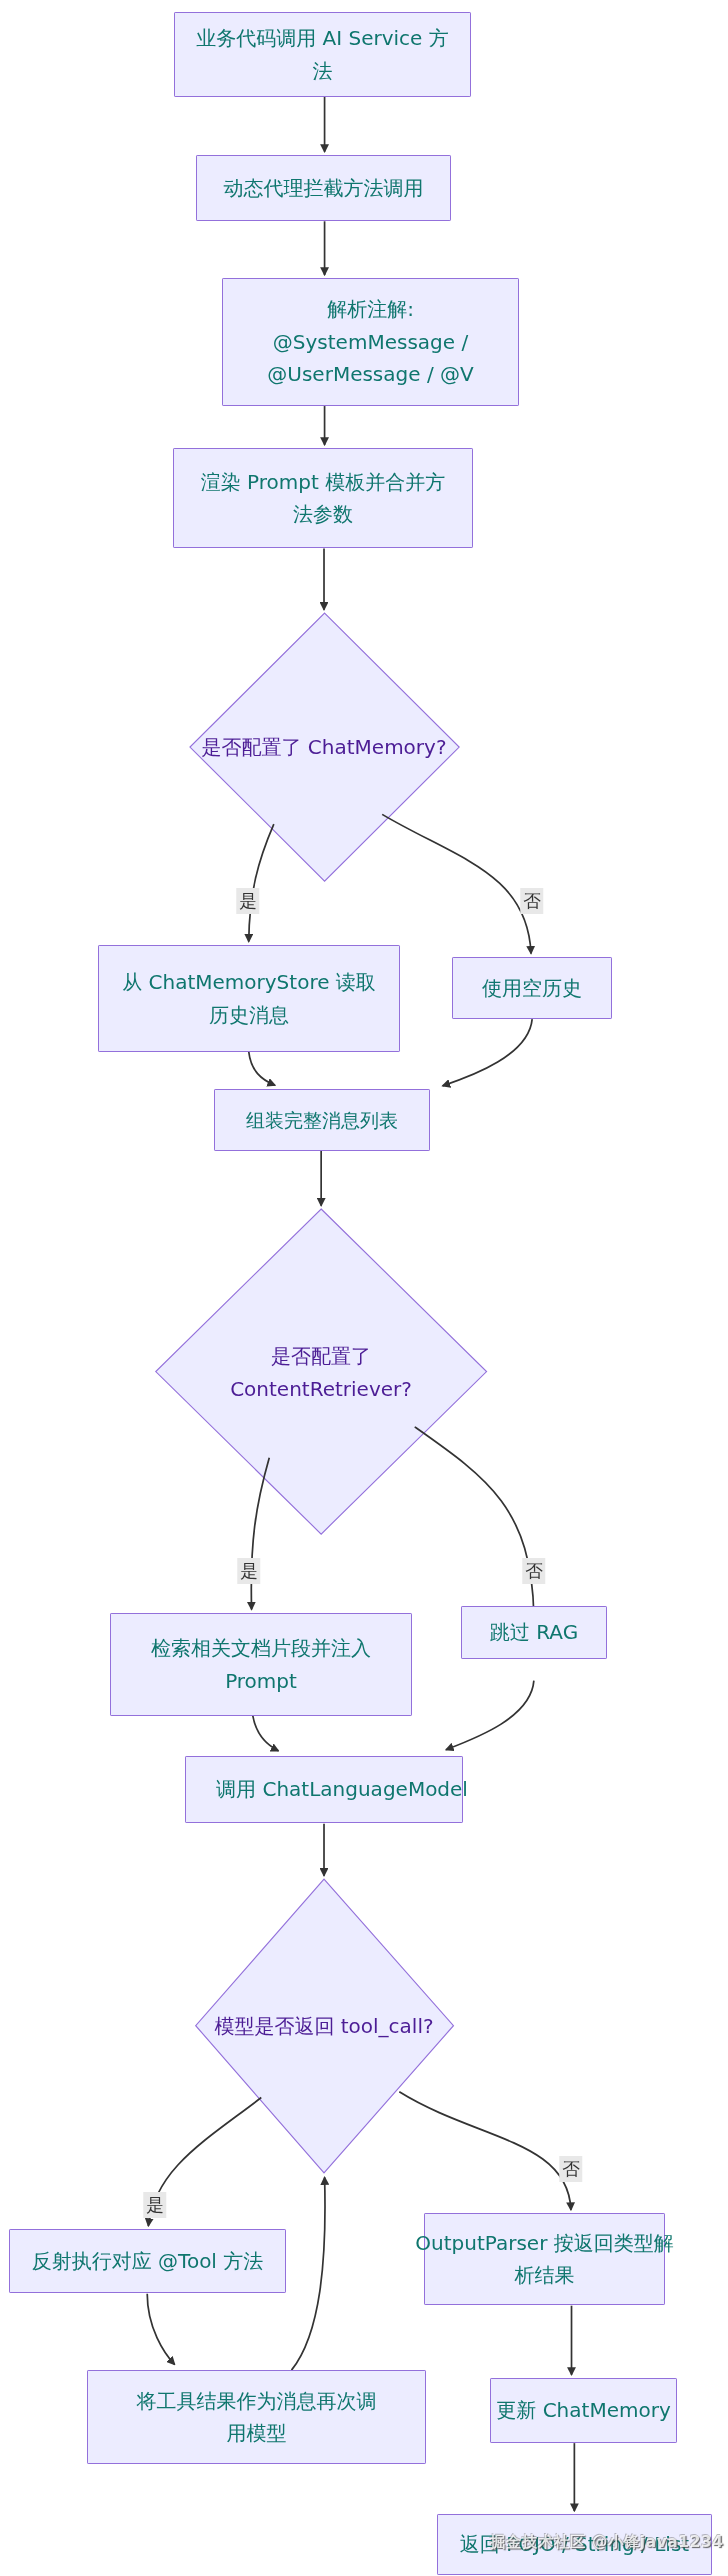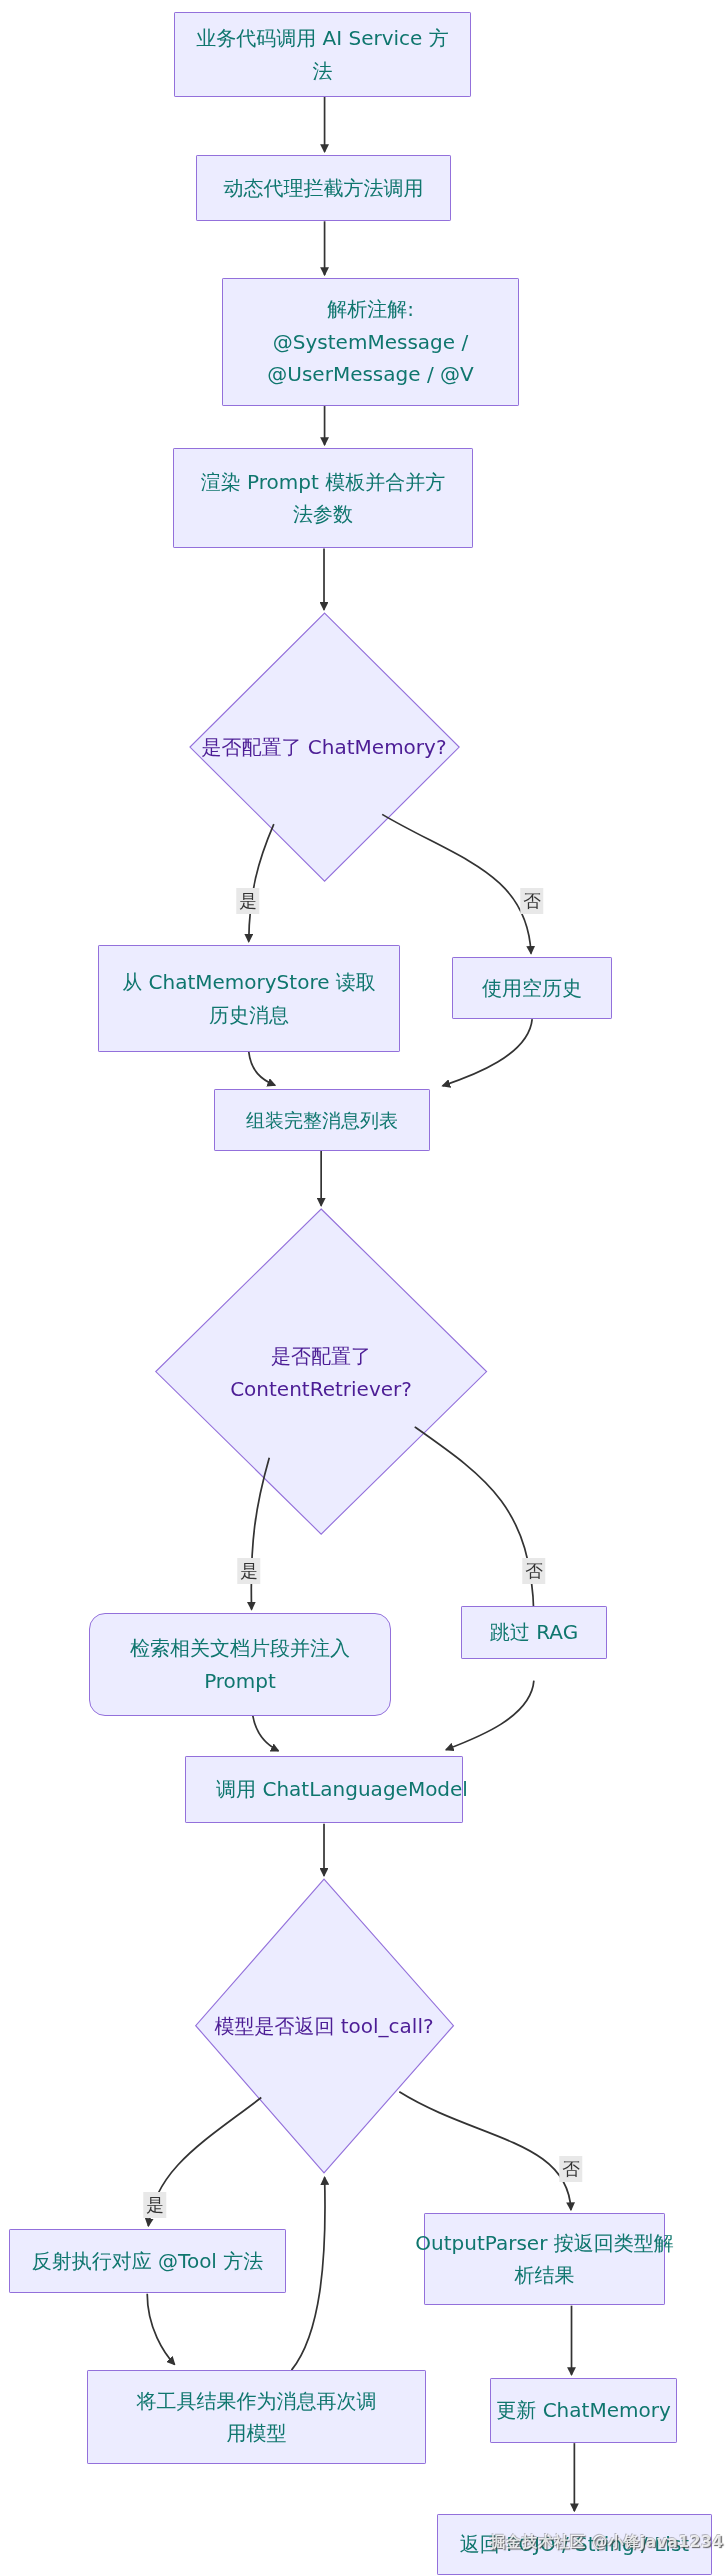--- a/index.html
+++ b/index.html
@@ -141,21 +141,21 @@
   </div>
 
   <div class="node" style="left:452px;top:957px;width:160px;height:62px;">
     <span>使用空历史</span>
   </div>
 
   <div class="node" style="left:214px;top:1089px;width:216px;height:62px;font-size:19px;">
     <span>组装完整消息列表</span>
   </div>
 
-  <div class="node" style="left:89px;top:1613px;width:302px;height:103px;border-radius:16px;">
+  <div class="node" style="left:110px;top:1613px;width:302px;height:103px;">
     <span>检索相关文档片段并注入</span>
     <span>Prompt</span>
   </div>
 
   <div class="node" style="left:461px;top:1606px;width:146px;height:53px;align-items:center;">
     <span>跳过 RAG</span>
   </div>
 
   <div class="node" style="left:185px;top:1756px;width:278px;height:67px;padding-left:36px;">
     <span>调用 ChatLanguageModel</span>

